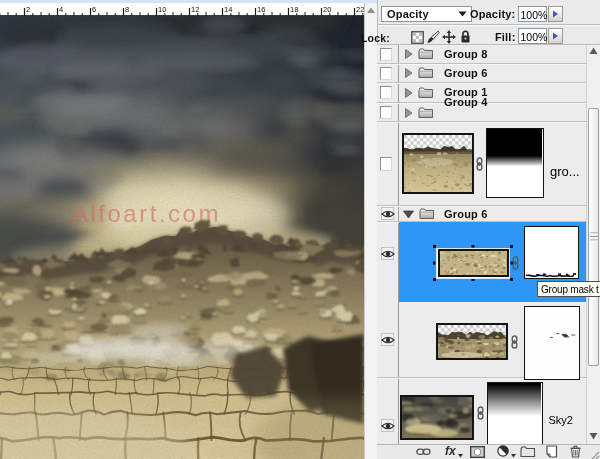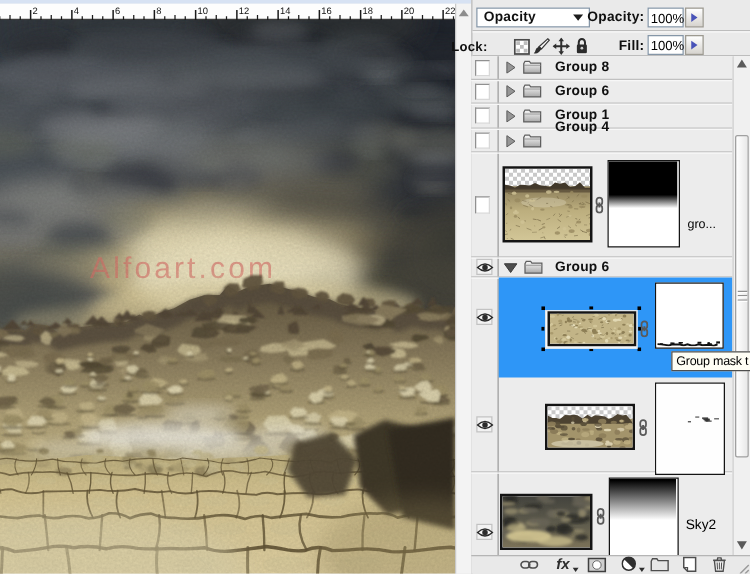--- a/index.html
+++ b/index.html
@@ -1172,21 +1172,21 @@
           <linearGradient id="gm5567" x1="0" y1="0" x2="0" y2="1">
             <stop offset="0" stop-color="#000"></stop>
             <stop offset="0.4" stop-color="#000"></stop>
             <stop offset="0.56" stop-color="#fff"></stop>
             <stop offset="1" stop-color="#fff"></stop>
           </linearGradient>
         </defs>
         <rect width="55" height="67" fill="url(#gm5567)"></rect>
       </svg>
     </div>
-    <div class="abs" style="left:550px;top:174px;font-size:10px;color:#000;white-space:nowrap">gro...</div>
+    <div class="abs" style="left:550px;top:164px;font-size:13px;color:#000;white-space:nowrap">gro...</div>
     <div class="rowsep" style="top:221.3px"></div>
     <div class="abs" style="left:380.5px;top:207.0px;width:13px;height:13px;border:1px solid #c2c2c2;background:#f2f2f2"></div>
     <svg class="abs" style="left:381.0px;top:209.0px" width="14" height="10">
       <path d="M1,5 Q7,-0.5 13,5 Q7,10.5 1,5 Z" fill="#f5f5f5" stroke="#2b2b2b" stroke-width="1.1"></path>
       <circle cx="7" cy="5" r="2.2" fill="#2b2b2b"></circle>
     </svg>
     <svg class="abs" style="left:403px;top:210.0px" width="11" height="9">
       <path d="M0.5,1 L10.5,1 L5.5,8 Z" fill="#4d4d4d" stroke="#3a3a3a" stroke-width="0.8"></path>
     </svg>
     <svg class="abs" style="left:419px;top:208px" width="16" height="12">

